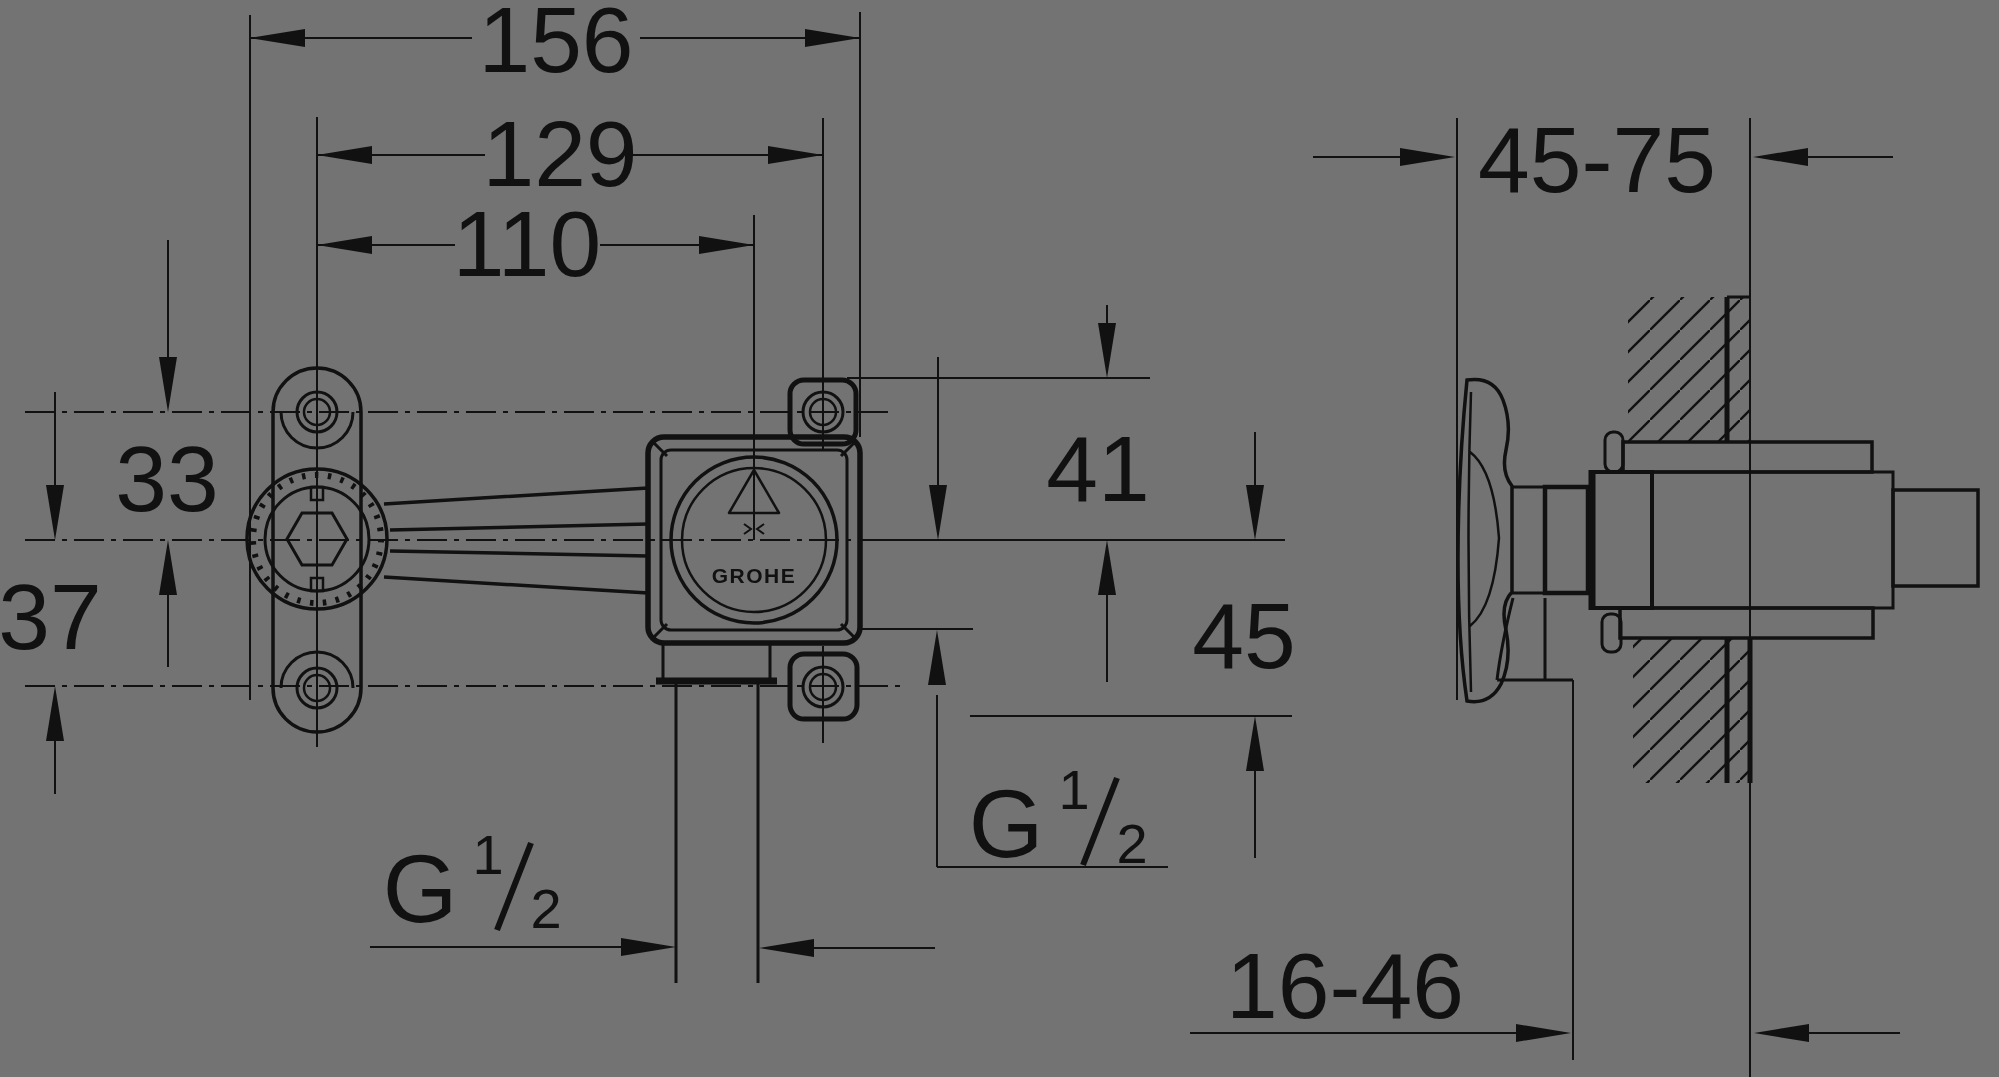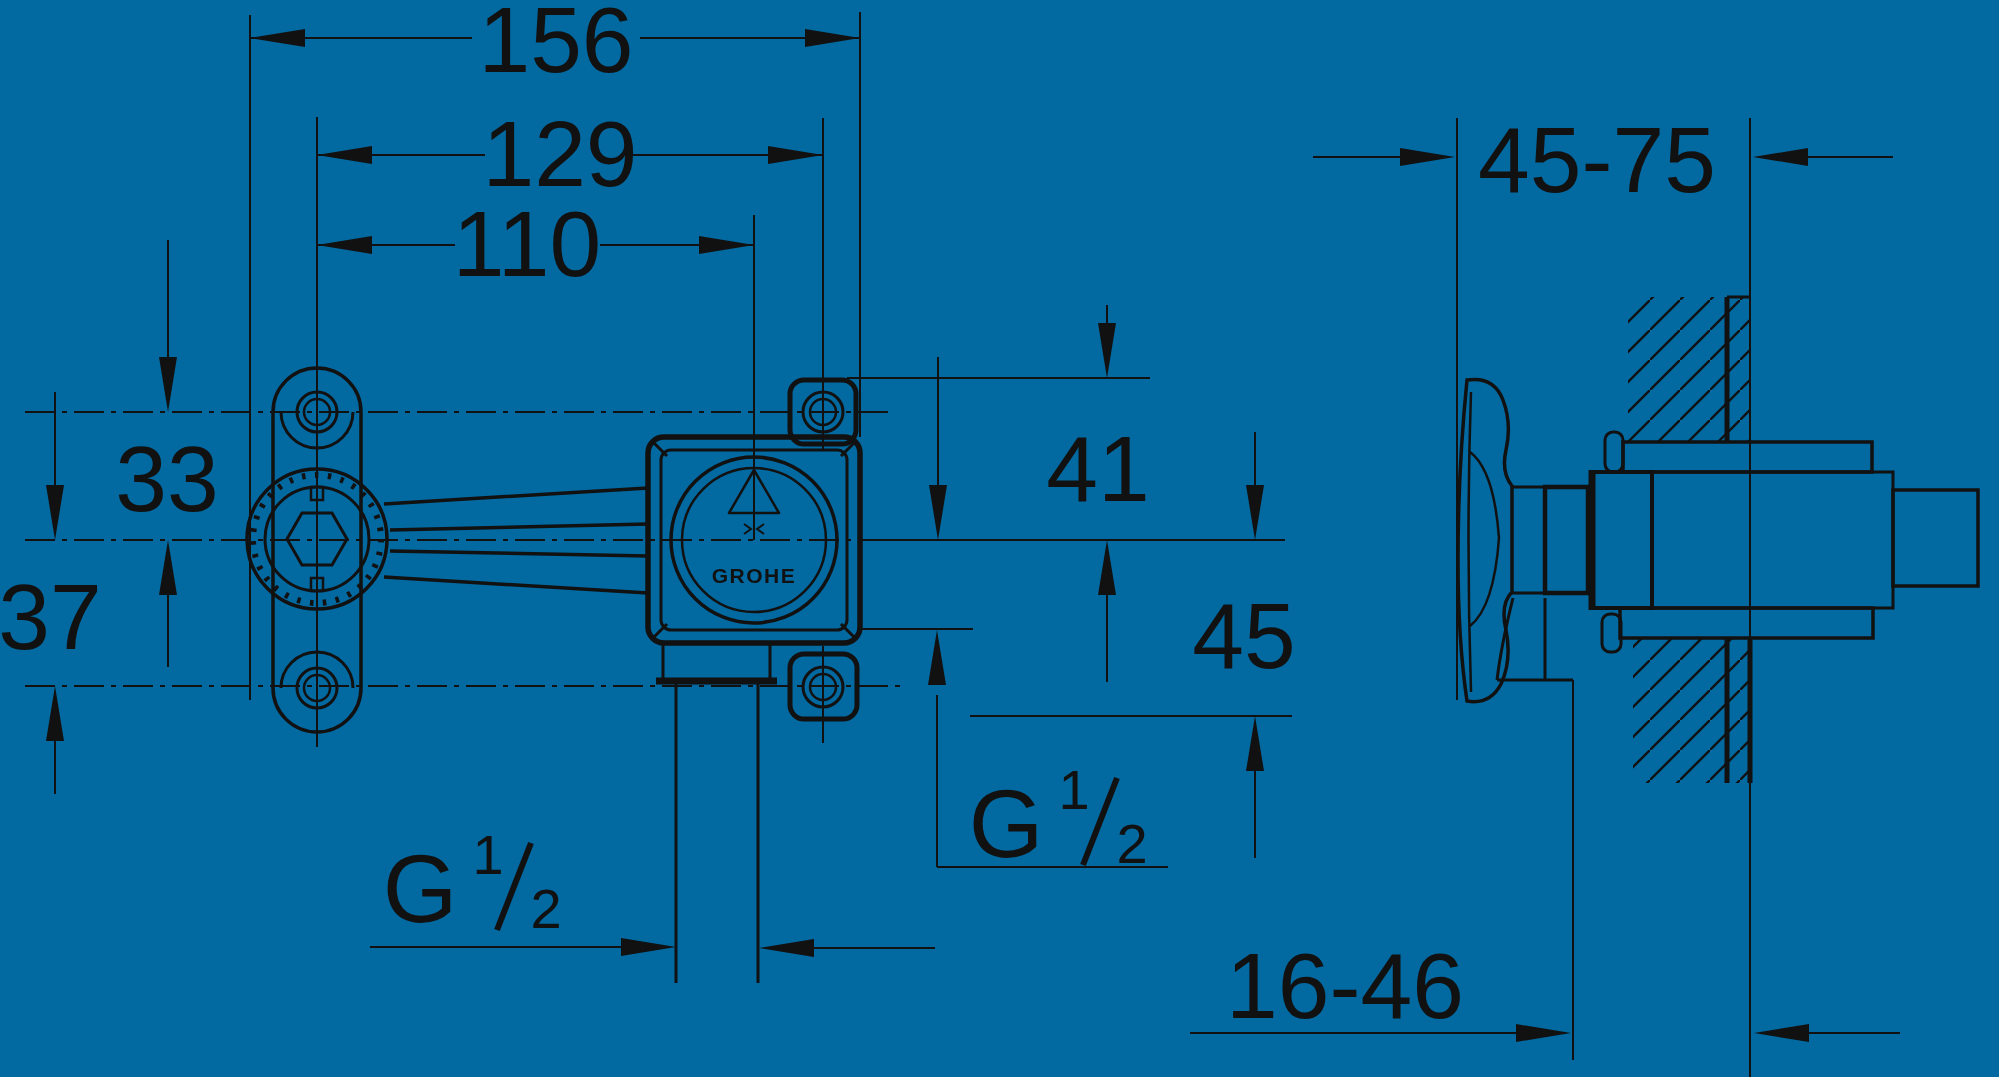--- a/index.html
+++ b/index.html
@@ -1,16 +1,16 @@
 <!DOCTYPE html>
 <html><head>
 <meta charset="utf-8">
 <style>
   html,body{margin:0;padding:0;background:#ffffff;}
-  .stage{width:1999px;height:1077px;background:#0369a1;position:relative;overflow:hidden;}
+  .stage{width:1999px;height:1077px;background:#737373;position:relative;overflow:hidden;}
   svg{display:block;}
   text{font-family:"Liberation Sans",sans-serif;fill:#111;}
   .dim{font-size:93px;}
   .gbig{font-size:96px;}
   .gsmall{font-size:56px;}
   .logo{font-size:21px;font-weight:bold;letter-spacing:1.5px;}
   .ln{stroke:#111;fill:none;}
   .ah{fill:#111;stroke:none;}
 </style>
 </head>

